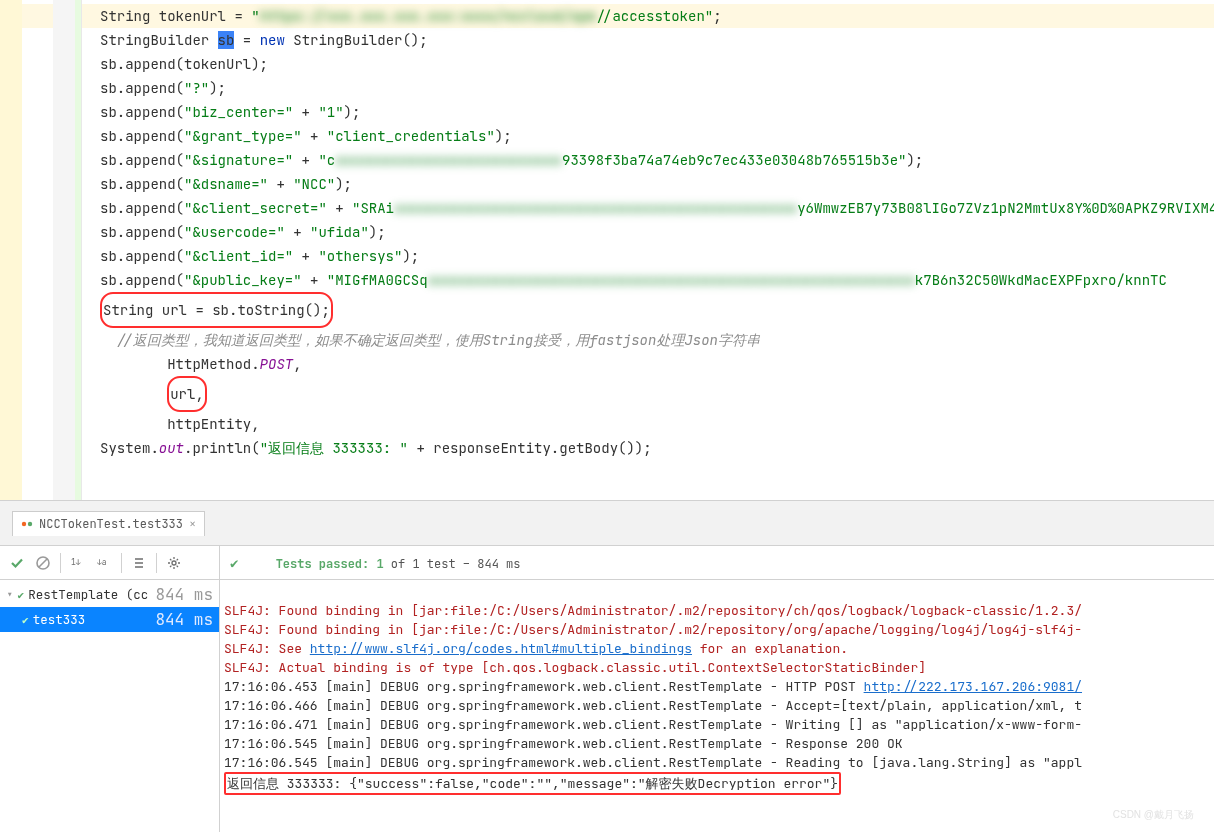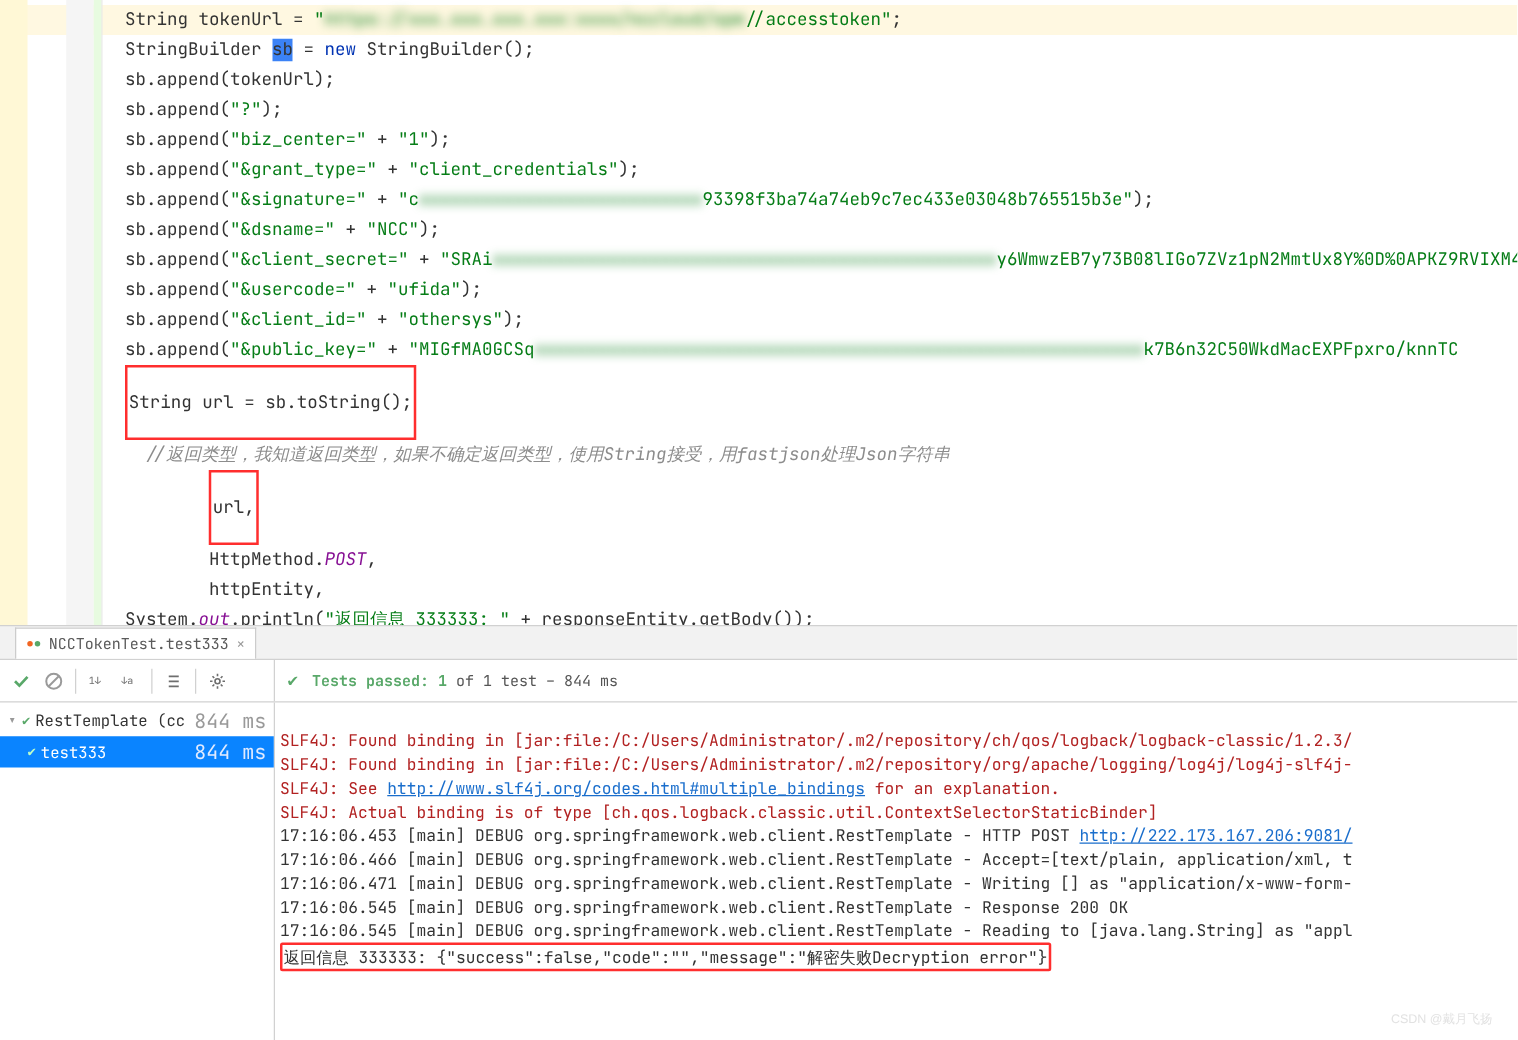--- a/index.html
+++ b/index.html
@@ -6,34 +6,34 @@
 body { font-family: "JetBrains Mono","Consolas",monospace; font-size:13px; background:#fff; color:#333; overflow:hidden; width:1214px; height:832px; }
 .editor-area { height:500px; overflow:hidden; background:#fff; position:relative; }
 .code { padding:4px 0 0 0; line-height:24px; font-size:14px; }
 .line { white-space:pre; padding-left:100px; }
 .hl-bg { background:#fff8e1; }
 .kw { color:#0033b3; }
 .str { color:#067d17; }
 .ital { font-style:italic; color:#871094; }
 .cmt { color:#8c8c8c; font-style:italic;margin-left:16px; }
 .var-gray { background:#3b82f6; }
-.red-box { border:2px solid #ff2e2e; border-radius:0; display:inline-block; padding:16px 1px; }
+.red-box { border:2px solid #ff2e2e; border-radius:13px; display:inline-block; padding:4px 1px; }
 .blur-dark { filter:blur(4px); }
 
-.tab-bar { height:28px; background:#f2f2f2; border-top:1px solid #d1d1d1; border-bottom:1px solid #d1d1d1; display:flex; align-items:center; padding-left:12px; }
+.tab-bar { height:46px; background:#f2f2f2; border-top:1px solid #d1d1d1; border-bottom:1px solid #d1d1d1; display:flex; align-items:center; padding-left:12px; }
 .run-tab { display:flex; align-items:center; gap:6px; color:#5a5a5a; font-size:12px; padding:4px 8px; background:#fff; border:1px solid #ccc; border-bottom:none; }
 .run-tab .close-x { color:#999; cursor:pointer; }
 .tab-icon { width:12px; height:12px; }
 
 .tool-row { height:34px; border-bottom:1px solid #d1d1d1; display:flex; align-items:center; }
 .left-tools { width:220px; display:flex; align-items:center; gap:4px; padding-left:6px; border-right:1px solid #d1d1d1; height:100%; }
 .tool-btn { width:22px; height:22px; display:flex; align-items:center; justify-content:center; color:#6e6e6e; cursor:pointer; border-radius:3px; }
 .sep { width:1px; height:20px; background:#d1d1d1; margin:0 2px; }
 .status-text { padding-left:10px; font-size:12px; color:#555; }
-.status-text .pass { color:#59a869; font-weight:bold; }
+.status-text .pass { color:#59a869; font-weight:bold;margin-left:26px; }
 .check-ico { color:#59a869; font-size:14px; margin-right:4px; }
 
 .results { display:flex; height:270px; }
 .tree { width:220px; border-right:1px solid #d1d1d1; font-size:12.5px; padding-top:2px; }
 .tree-row { display:flex; align-items:center; padding:2px 6px; gap:4px; }
 .tree-row .ms { margin-left:auto; color:#999; font-size:16px; }
 .tree-row.sel { background:#0a84ff; color:#fff; }
 .tree-row.sel .ms { color:#e0eaff; }
 .tree-row .chk { color:#59a869; font-size:11px; }
 .tree-row.sel .chk { color:#bfffc7; }
@@ -69,22 +69,22 @@
     <div class="line"><span>sb.append(</span><span class="str">"biz_center="</span><span> + </span><span class="str">"1"</span><span>);</span></div>
     <div class="line"><span>sb.append(</span><span class="str">"&amp;grant_type="</span><span> + </span><span class="str">"client_credentials"</span><span>);</span></div>
     <div class="line"><span>sb.append(</span><span class="str">"&amp;signature="</span><span> + </span><span class="str">"c</span><span class="str blur-dark">xxxxxxxxxxxxxxxxxxxxxxxxxxx</span><span class="str">93398f3ba74a74eb9c7ec433e03048b765515b3e"</span><span>);</span></div>
     <div class="line"><span>sb.append(</span><span class="str">"&amp;dsname="</span><span> + </span><span class="str">"NCC"</span><span>);</span></div>
     <div class="line"><span>sb.append(</span><span class="str">"&amp;client_secret="</span><span> + </span><span class="str">"SRAi</span><span class="str blur-dark">xxxxxxxxxxxxxxxxxxxxxxxxxxxxxxxxxxxxxxxxxxxxxxxx</span><span class="str">y6WmwzEB7y73B08lIGo7ZVz1pN2MmtUx8Y%0D%0APKZ9RVIXM4</span></div>
     <div class="line"><span>sb.append(</span><span class="str">"&amp;usercode="</span><span> + </span><span class="str">"ufida"</span><span>);</span></div>
     <div class="line"><span>sb.append(</span><span class="str">"&amp;client_id="</span><span> + </span><span class="str">"othersys"</span><span>);</span></div>
     <div class="line"><span>sb.append(</span><span class="str">"&amp;public_key="</span><span> + </span><span class="str">"MIGfMA0GCSq</span><span class="str blur-dark">xxxxxxxxxxxxxxxxxxxxxxxxxxxxxxxxxxxxxxxxxxxxxxxxxxxxxxxxxx</span><span class="str">k7B6n32C50WkdMacEXPFpxro/knnTC</span></div>
     <div class="line"><span class="red-box"><span>String url = sb.toString();</span></span></div>
     <div class="line"><span class="cmt">//返回类型，我知道返回类型，如果不确定返回类型，使用String接受，用fastjson处理Json字符串</span></div>
+    <div class="line">        <span>HttpMethod.</span><span class="ital">POST</span><span>,</span></div>
     <div class="line">        <span class="red-box"><span>url,</span></span></div>
-    <div class="line">        <span>HttpMethod.</span><span class="ital">POST</span><span>,</span></div>
     <div class="line">        <span>httpEntity,</span></div>
     <div class="line"><span>System.</span><span class="ital">out</span><span>.println(</span><span class="str">"返回信息 333333: "</span><span> + responseEntity.getBody());</span></div>
   </div>
 </div>
 
 <div class="tab-bar">
   <div class="run-tab">
     <svg class="tab-icon" viewBox="0 0 12 12">
         <circle cx="3" cy="6" r="2.2" fill="#f26522"></circle>
         <circle cx="9" cy="6" r="2.2" fill="#59a869"></circle>

